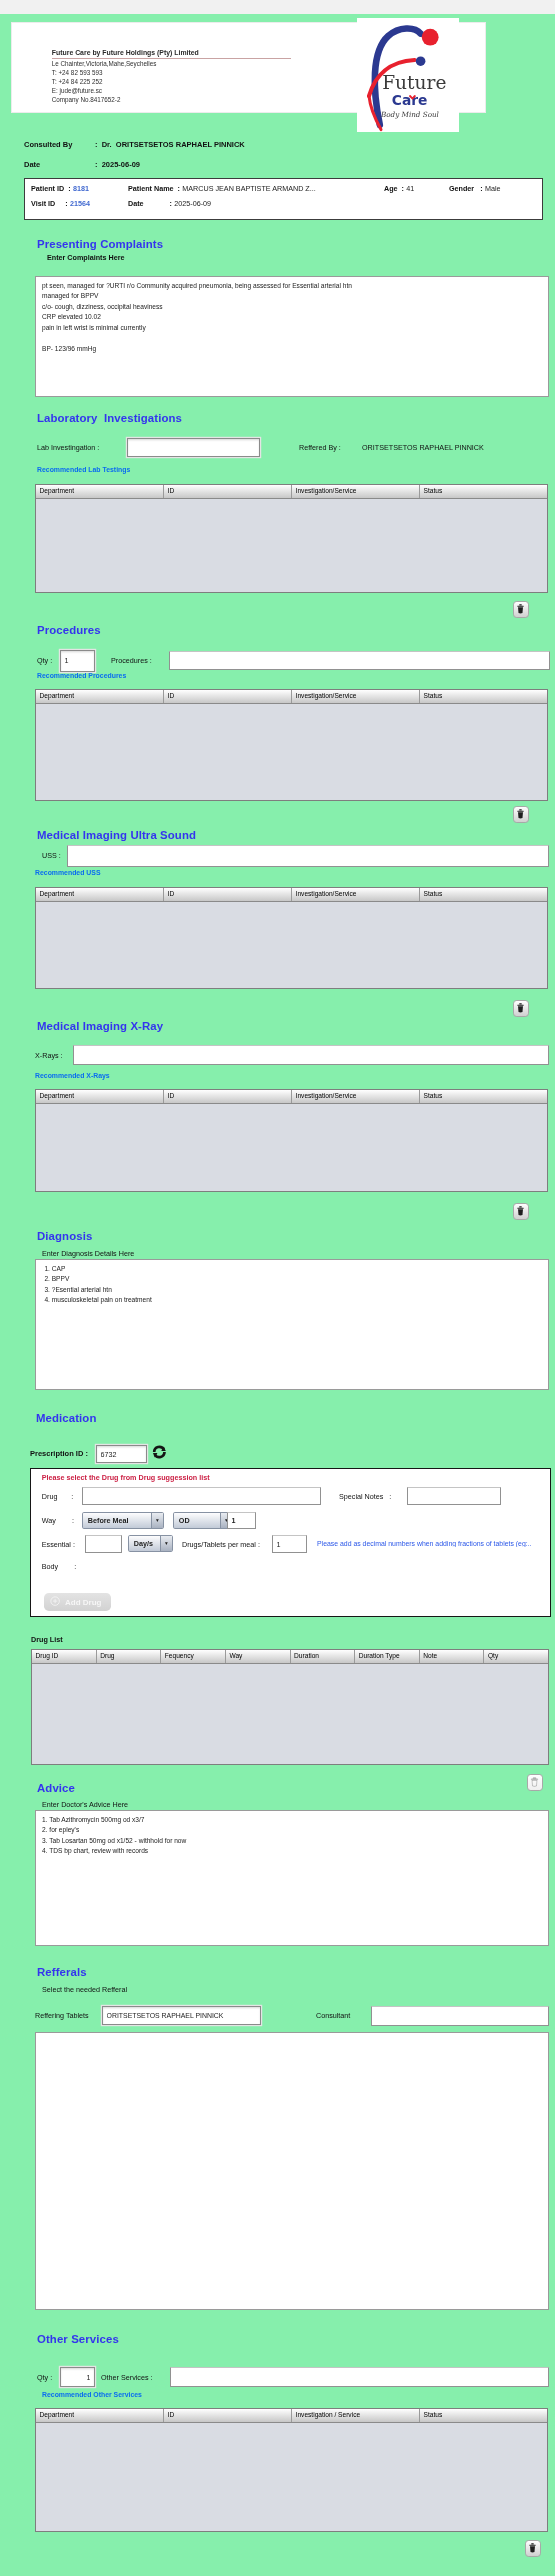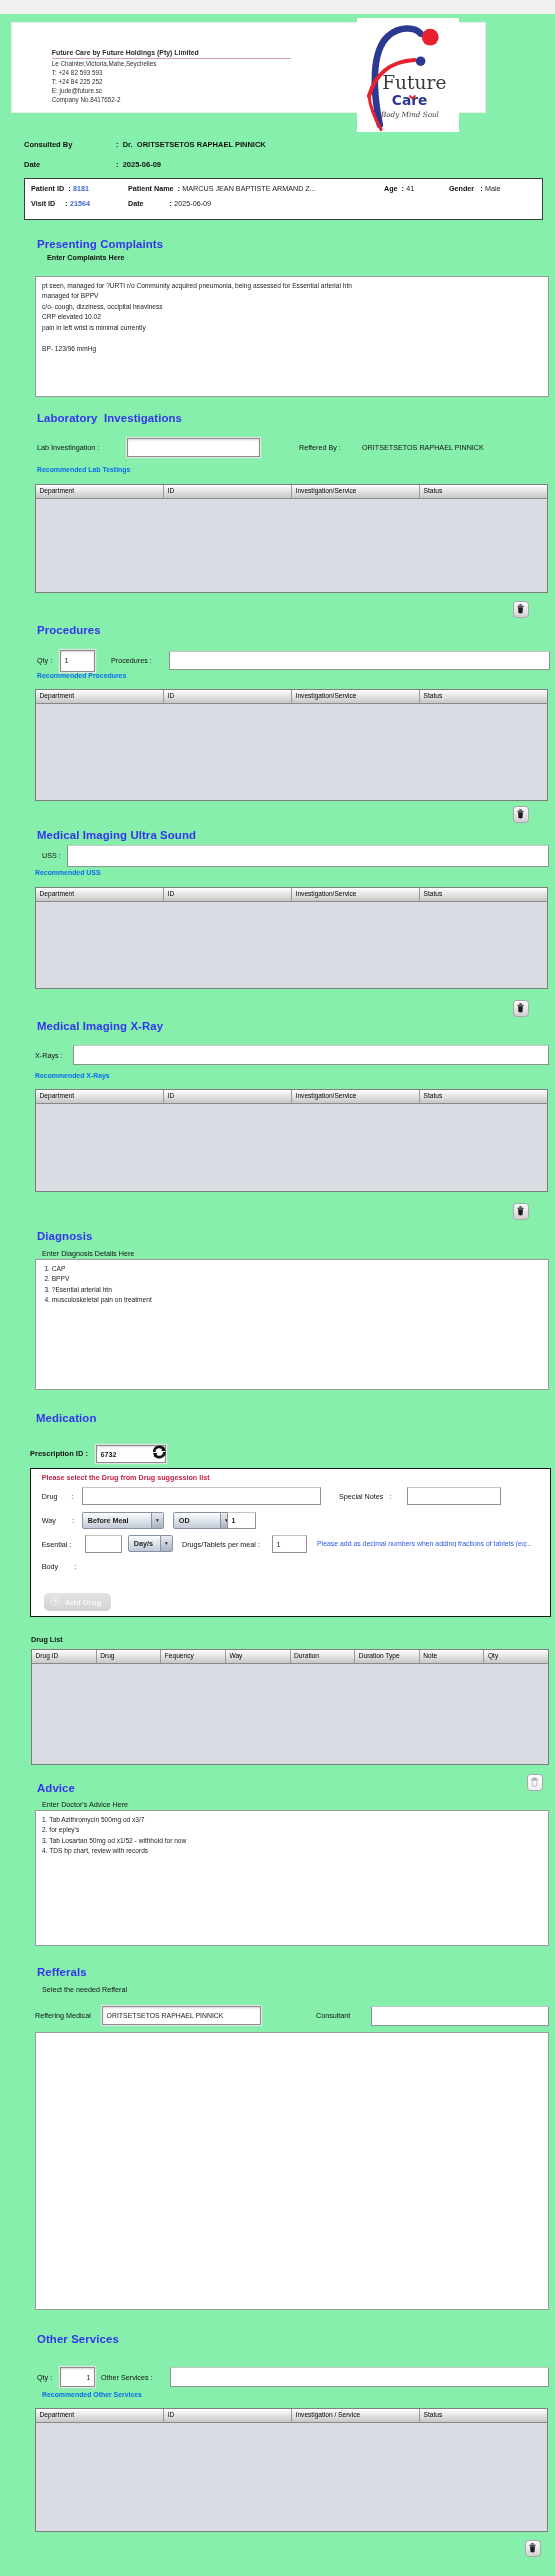--- a/index.html
+++ b/index.html
@@ -5,21 +5,21 @@
   html,body{margin:0;padding:0;background:#ffffff;}
   body{width:556px;font-family:"Liberation Sans",sans-serif;color:#1a1a1a;}
   #page{position:relative;width:556px;height:2576px;background:#86efac;overflow:hidden;}
   .abs{position:absolute;box-sizing:border-box;}
   .top-strip{left:0;top:0;width:556px;height:14.3px;background:#f1f1f1;}
   .header-card{left:10.8px;top:21.5px;width:475px;height:91px;background:#ffffff;border:0.6px solid #ececec;}
   .company-info{position:absolute;left:40px;top:23px;}
   .company-name{font-size:6.9px;font-weight:bold;color:#2b2b2b;padding-bottom:2.4px;border-bottom:0.6px solid #c9a3a3;display:inline-block;min-width:239px;}
   .company-line{font-size:6.3px;color:#2e2e2e;line-height:9px;}
   .logo-box{left:357px;top:18px;width:102px;height:114px;background:#ffffff;}
-  .consult-line{left:24px;width:514px;display:flex;font-size:7.5px;font-weight:bold;color:#111;gap:21px;}
+  .consult-line{left:24px;width:514px;display:flex;font-size:7.5px;font-weight:bold;color:#111;}
   .consult-line .lbl{width:71px;white-space:pre;}
   .consult-line .val{white-space:pre;}
   .patient-box{left:24px;top:178px;width:519px;height:42px;border:1.2px solid #3c3c3c;background:#ffffff;padding:5.4px 6px 0 6px;}
   .p-row{display:flex;font-size:7.2px;margin-bottom:5.4px;}
   .p-pair{display:flex;white-space:pre;}
   .p-lbl{font-weight:bold;color:#111;white-space:pre;}
   .p-val{margin-left:2.4px;color:#222;white-space:pre;}
   .id-blue{color:#4169d0;font-weight:bold;}
   .sec-title{font-size:11.4px;font-weight:bold;color:#3434ee;white-space:pre;letter-spacing:0.1px;}
   .sub-label{font-size:7.2px;color:#111;}
@@ -220,21 +220,21 @@
 
   <div class="abs sec-title" style="left:37px;top:1230px;">Diagnosis</div>
   <div class="abs sub-label" style="left:42px;top:1249px;">Enter Diagnosis Details Here</div>
   <textarea class="abs t-area" style="left: 35px; top: 1259px; width: 514px; height: 131px; padding-left: 8.4px;">1. CAP
 2. BPPV
 3. ?Esential arterial htn
 4. musculoskeletal pain on treatment</textarea>
 
   <div class="abs sec-title" style="left:36px;top:1412px;">Medication</div>
   <div class="abs field-lbl bold" style="left:30px;top:1449px;font-size:7.5px;">Prescription ID :</div>
-  <input class="abs inp3d" style="left: 96px; top: 1445px; width: 70px; height: 18px; font-weight: bold;" value="6732">
+  <input class="abs inp3d" style="left: 96px; top: 1445px; width: 51px; height: 18px;" value="6732">
   <button class="abs refresh-btn" style="left:151px;top:1443px;">
     <span>
       <svg width="16.7" height="18" viewBox="0 0 26 26">
         <path d="M21 13a8 8 0 0 1-14.9 4" fill="none" stroke="#151515" stroke-width="4.2"></path>
         <path d="M5 13a8 8 0 0 1 14.9-4" fill="none" stroke="#151515" stroke-width="4.2"></path>
         <polygon points="3,14.5 10,14.5 6,21.5" fill="#151515"></polygon>
         <polygon points="23,11.5 16,11.5 20,4.5" fill="#151515"></polygon>
       </svg>
     </span>
   </button>
@@ -251,21 +251,21 @@
     <div class="abs sel" style="left:51px;top:43px;width:82px;height:16.7px;justify-content:space-between;">
       <span class="txt">Before Meal</span>
       <span class="arr">▼</span>
     </div>
     <div class="abs sel" style="left:142px;top:43px;width:60px;height:16.7px;">
       <span class="txt">OD</span>
       <span class="arr">▼</span>
     </div>
     <input class="abs inpflat bold" style="left: 196px; top: 43px; width: 29px; height: 16.7px;" value="1">
 
-    <div class="abs field-lbl" style="left:10.8px;top:71px;">Esential :</div>
+    <div class="abs field-lbl" style="left:10.8px;top:71px;">Essential :</div>
     <input class="abs inpflat" style="left: 54px; top: 66px; width: 37px; height: 18px;">
     <div class="abs sel" style="left:97px;top:66px;width:45px;height:16.7px;">
       <span class="txt">Day/s</span>
       <span class="arr">▼</span>
     </div>
     <div class="abs field-lbl" style="left:151px;top:71px;">Drugs/Tablets per meal :</div>
     <input class="abs inpflat" style="left: 241px; top: 66px; width: 35px; height: 18px;" value="1">
     <div class="abs blue-note" style="left:286px;top:71px;width:232px;">Please add as decimal numbers when adding fractions of tablets (eg:..</div>
 
     <div class="abs field-lbl" style="left:10.8px;top:93px;">Body        :</div>
@@ -305,21 +305,21 @@
   </button>
   <div class="abs sec-title" style="left:37px;top:1782px;">Advice</div>
   <div class="abs sub-label" style="left:42px;top:1800px;">Enter Doctor's Advice Here</div>
   <textarea class="abs t-area" style="left: 35px; top: 1810px; width: 514px; height: 136px;">1. Tab Azithromycin 500mg od x3/7
 2. for epley's
 3. Tab Losartan 50mg od x1/52 - withhold for now
 4. TDS bp chart, review with records</textarea>
 
   <div class="abs sec-title" style="left:37px;top:1966px;">Refferals</div>
   <div class="abs sub-label" style="left:42px;top:1985px;">Select the needed Refferal</div>
-  <div class="abs field-lbl" style="left:35px;top:2011px;">Reffering Medical</div>
+  <div class="abs field-lbl" style="left:35px;top:2011px;">Reffering Tablets</div>
   <input class="abs inp3d" style="left: 102px; top: 2006px; width: 159px; height: 19px; font-size: 6.9px;" value="ORITSETSETOS RAPHAEL PINNICK">
   <div class="abs field-lbl" style="left:316px;top:2011px;">Consultant</div>
   <input class="abs inpflat" style="left: 371px; top: 2006px; width: 178px; height: 20.3px;">
   <div class="abs big-list" style="left:35px;top:2032px;width:514px;height:278px;"></div>
 
   <div class="abs sec-title" style="left:37px;top:2333px;">Other Services</div>
   <div class="abs field-lbl" style="left:37px;top:2373px;">Qty :</div>
   <input class="abs inp3d" style="left: 60px; top: 2367px; width: 35px; height: 20.3px; text-align: right;" value="1">
   <div class="abs field-lbl" style="left:101px;top:2373px;">Other Services :</div>
   <input class="abs inpflat" style="left: 170px; top: 2367px; width: 379px; height: 20.3px;">

